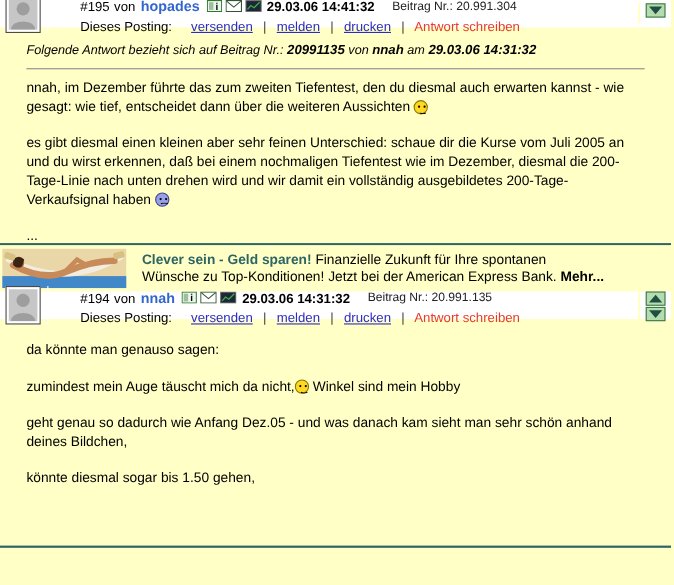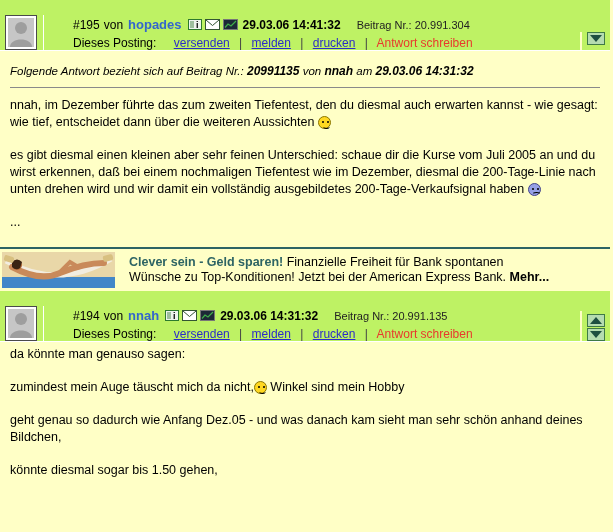--- a/index.html
+++ b/index.html
@@ -8,23 +8,23 @@
     background:#ffffc6;
     font-family:"Liberation Sans", sans-serif;
     color:#000;
     overflow:hidden;
   }
   .page { width:613px; height:532px; background:#ffffc6; }
   .content { width:610px; }
 
   
   .post-header {
-    height:51px; background:#bef264;
+    height:25px; background:#ffffff;
     border-bottom:1px solid #ffffff;
-    display:flex; align-items:flex-end;
+    display:flex; align-items:center;
   }
   .avatar-cell {
     width:44px; border-right:1px solid #ffffff;
     display:flex; align-items:center; padding-left:5px;
   }
   .avatar {
     width:32px; height:35px; background:#ffffff;
     border:1px solid #4a4a4a;
     display:flex; align-items:flex-end; justify-content:center;
     padding:2px;
@@ -51,29 +51,29 @@
   .arrows-cell.only-down { justify-content:flex-end; padding-bottom:5px; }
   .arrows-cell.both { justify-content:flex-start; padding-top:3px; }
   .arrow-btn {
     width:18px; height:13px; background:#b5dcb0; border:1px solid #3f7a46;
     display:flex; align-items:center; justify-content:center; cursor:pointer;
   }
   .tri-down { width:0; height:0; border-left:6px solid transparent; border-right:6px solid transparent; border-top:7px solid #1e4f41; }
   .tri-up   { width:0; height:0; border-left:6px solid transparent; border-right:6px solid transparent; border-bottom:7px solid #1e4f41; }
 
   
-  .post-body { background:#ffffc6; padding:0 10px; font-size:12.5px; line-height:17px; }
+  .post-body { background:#ffffc6; padding:0 24px; font-size:12.5px; line-height:17px; }
   .post-body-1 { height:196px; overflow:hidden; }
   .post-body-2 { height:206px; overflow:hidden; }
   .quote-line { font-style:italic; font-size:11.5px; margin-top:12px; }
   .quote-line b { font-size:12px; }
   .quote-hr { border:0; border-top:1px solid #8a8a8a; margin:7px 0 0 0; }
   .post-body p { margin:16px 0 0 0; }
   .post-body p.first { margin-top:9px; }
-  .post-body-2 p.first { margin-top:4px; }
+  .post-body-2 p.first { margin-top:20px; }
 
   
   .sm {
     position:relative; display:inline-block; width:13px; height:13px;
     background:#ffd821; border:1px solid #8a7500; border-radius:50%;
     vertical-align:-3px;
   }
   .sm::before {
     content:""; position:absolute; left:3px; top:4px; width:2px; height:2px;
     border-radius:50%; background:#000; box-shadow:5px 0 0 #000;
@@ -189,21 +189,21 @@
           <path d="M4,9 Q56,38 109,7" stroke="#f2ede0" stroke-width="5" fill="none"></path>
           <path d="M10,15 Q38,30 58,21 Q82,11 102,11" stroke="#c98a5a" stroke-width="6" fill="none" stroke-linecap="round"></path>
           <path d="M56,22 L68,10 L78,16" stroke="#c98a5a" stroke-width="4" fill="none"></path>
           <circle cx="15" cy="13" r="5" fill="#b06a3a"></circle>
           <path d="M10,10 q5,-5 10,0 l-2,6 q-4,3 -8,-1 Z" fill="#3a2414"></path>
           <rect x="2" y="4" width="10" height="6" rx="2" fill="#d8c080" transform="rotate(18 7 7)"></rect>
           <rect x="101" y="3" width="10" height="6" rx="2" fill="#d8c080" transform="rotate(-14 106 6)"></rect>
         </svg>
       </div>
       <div class="ad-text">
-        <span class="ad-headline">Clever sein - Geld sparen!</span><span> Finanzielle Freiheit für Bank spontanen</span><br>
+        <span class="ad-headline">Clever sein - Geld sparen!</span><span> Finanzielle Zukunft für Ihre spontanen</span><br>
         <span>Wünsche zu Top-Konditionen! Jetzt bei der American Express Bank. </span><span class="ad-more">Mehr...</span>
       </div>
     </div>
 
     <div class="post-header">
       <div class="avatar-cell">
         <div class="avatar">
           <div class="avatar-inner">
             <svg width="26" height="29" viewBox="0 0 26 29">
                 <circle cx="13" cy="10" r="6" fill="#9e9e9e"></circle>

